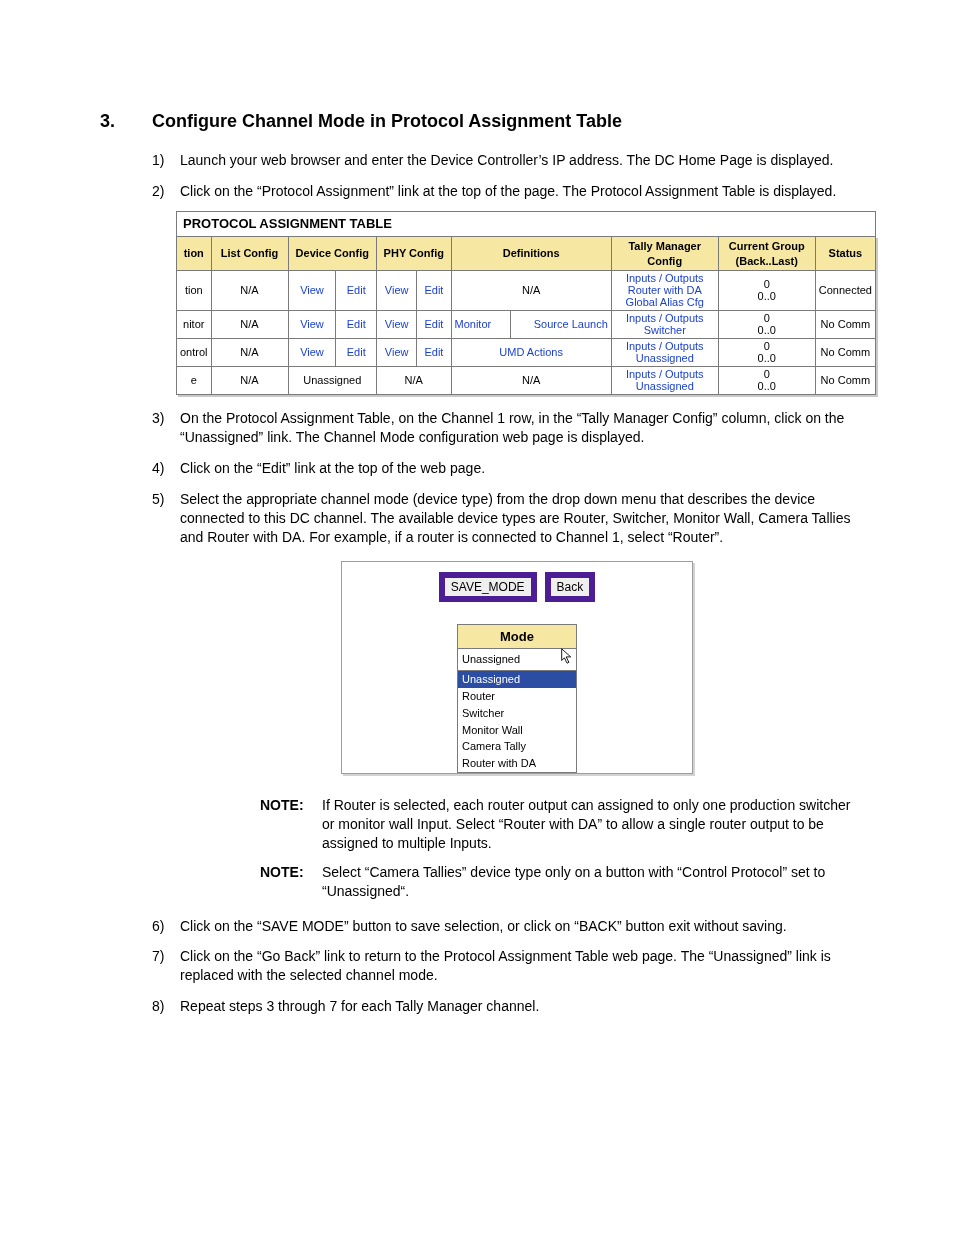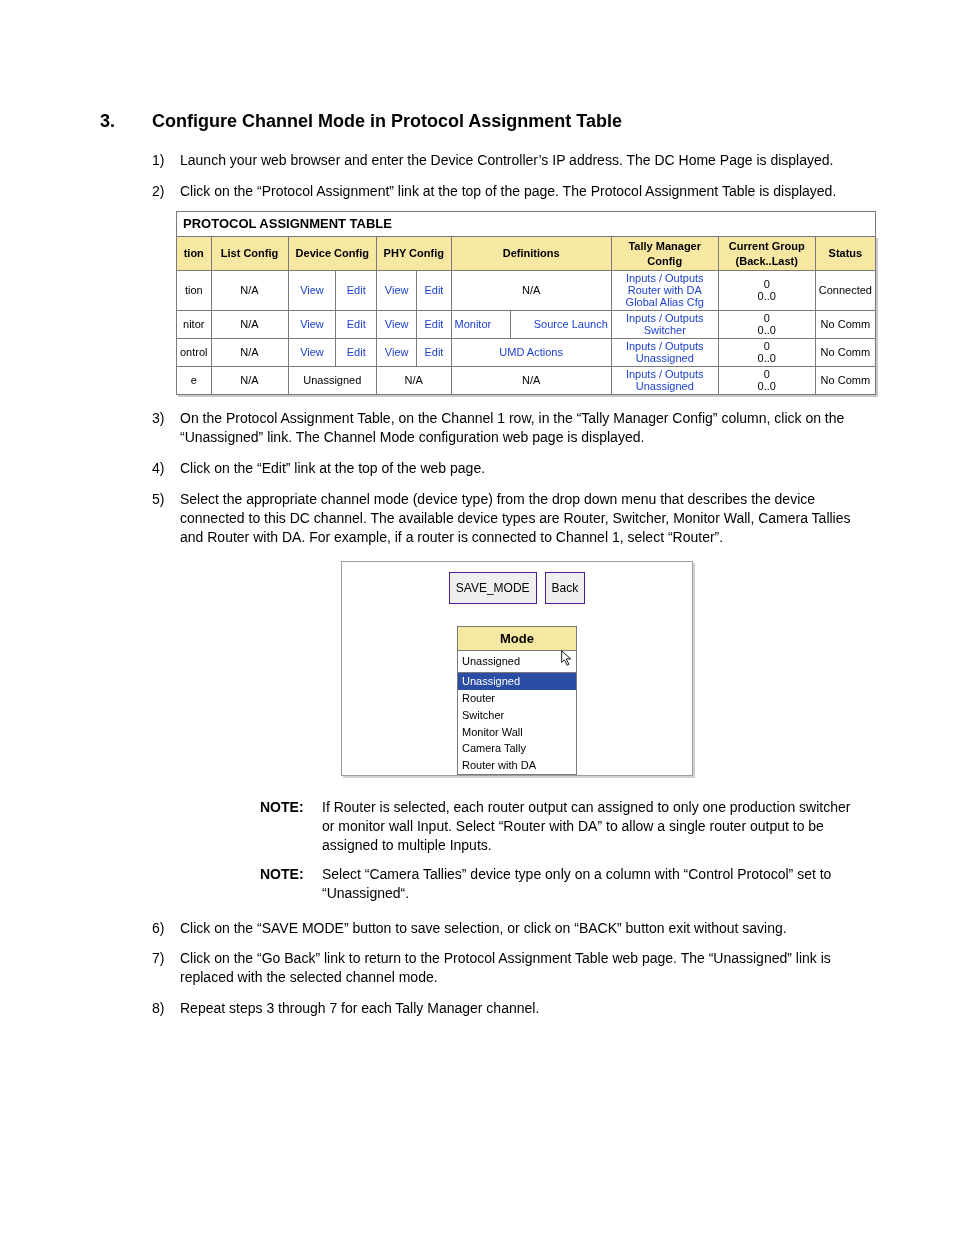--- a/index.html
+++ b/index.html
@@ -92,22 +92,22 @@
     font-family: Arial, Helvetica, sans-serif;
     background: #fff;
   }
   .mode-buttons {
     text-align: center;
     margin-bottom: 22px;
   }
   .btn {
     font-family: Arial, Helvetica, sans-serif;
     font-size: 12px;
-    padding: 8px 6px;
-    border: 1px solid #4c1d95;
+    padding: 2px 6px;
+    border: 6px solid #4c1d95;
     background: #efefef;
     margin: 0 2px;
   }
   .mode-inner {
     width: 120px;
     margin: 0 auto;
   }
   .mode-hdr {
     background: #f6e7a3;
     border: 1px solid #7a7a7a;
@@ -323,21 +323,21 @@
         </div>
       </div>
 
       <div class="notes">
         <div class="note-row">
           <div class="note-label">NOTE:</div>
           <div class="note-body">If Router is selected, each router output can assigned to only one production switcher or monitor wall Input. Select “Router with DA” to allow a single router output to be assigned to multiple Inputs.</div>
         </div>
         <div class="note-row">
           <div class="note-label">NOTE:</div>
-          <div class="note-body">Select “Camera Tallies” device type only on a column with “Control Protocol” set to “Unassigned“.</div>
+          <div class="note-body">Select “Camera Tallies” device type only on a button with “Control Protocol” set to “Unassigned“.</div>
         </div>
       </div>
     </li>
 
     <li>
       <span class="marker">6)</span>
       <span>Click on the “SAVE MODE” button to save selection, or click on “BACK” button exit without saving.</span>
     </li>
     <li>
       <span class="marker">7)</span>

